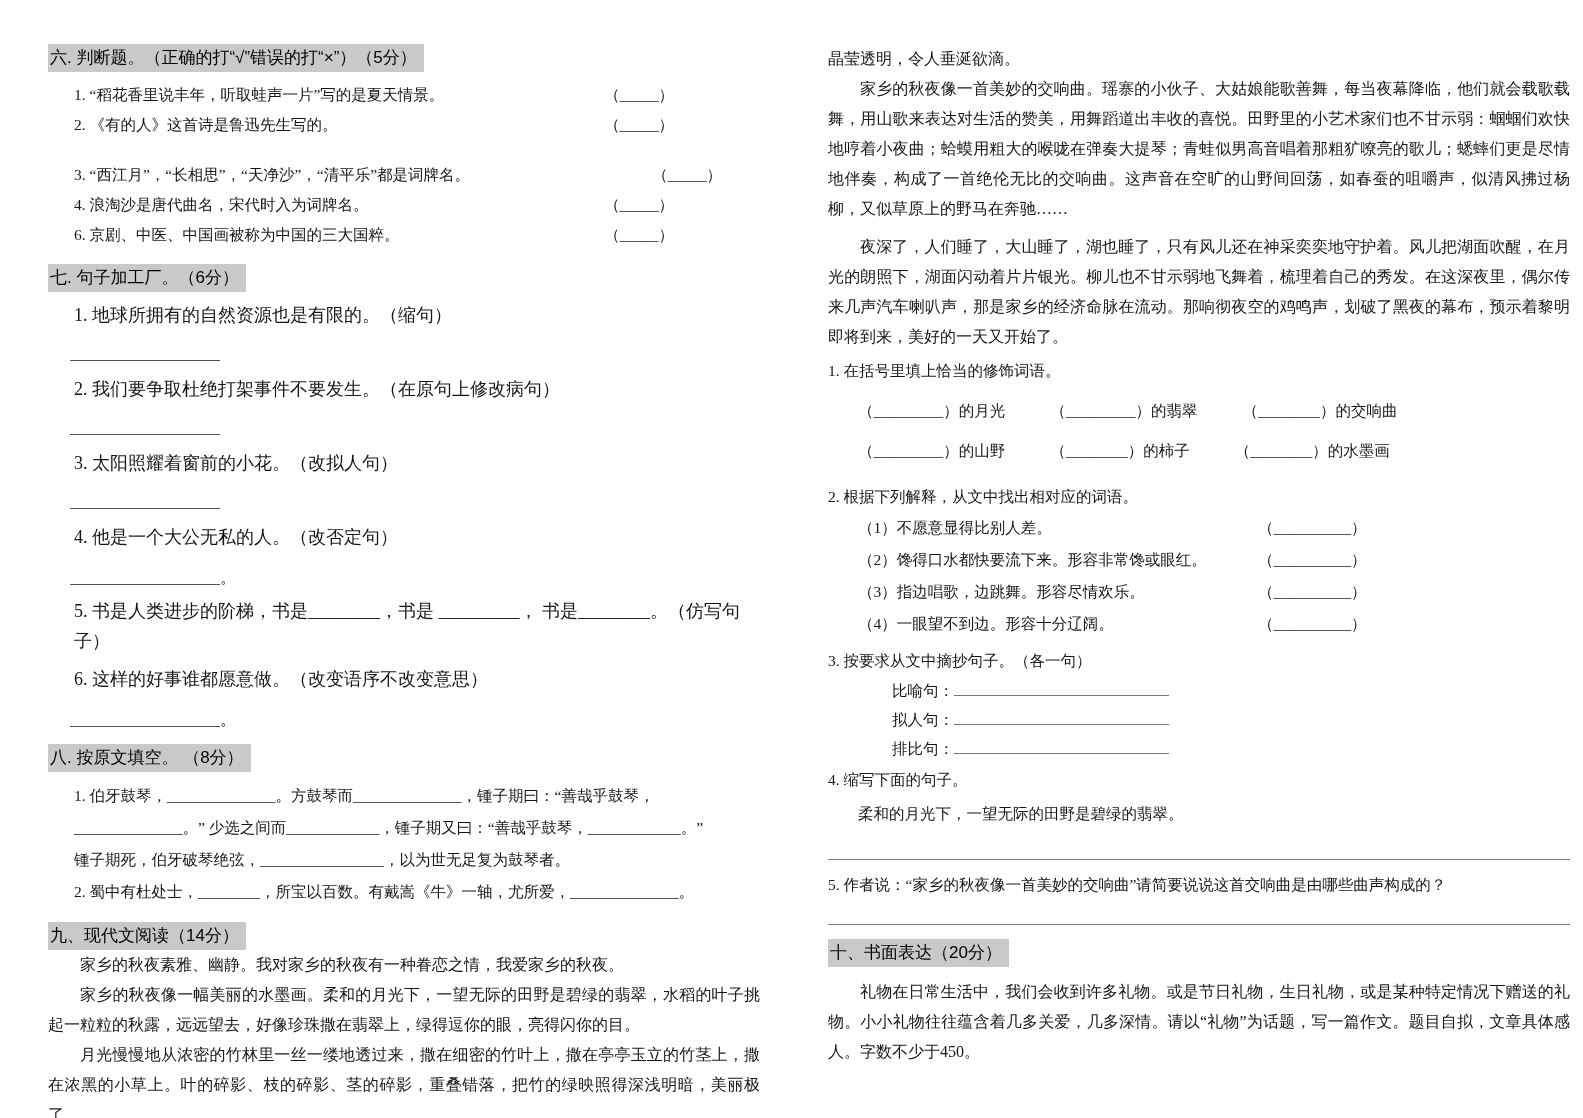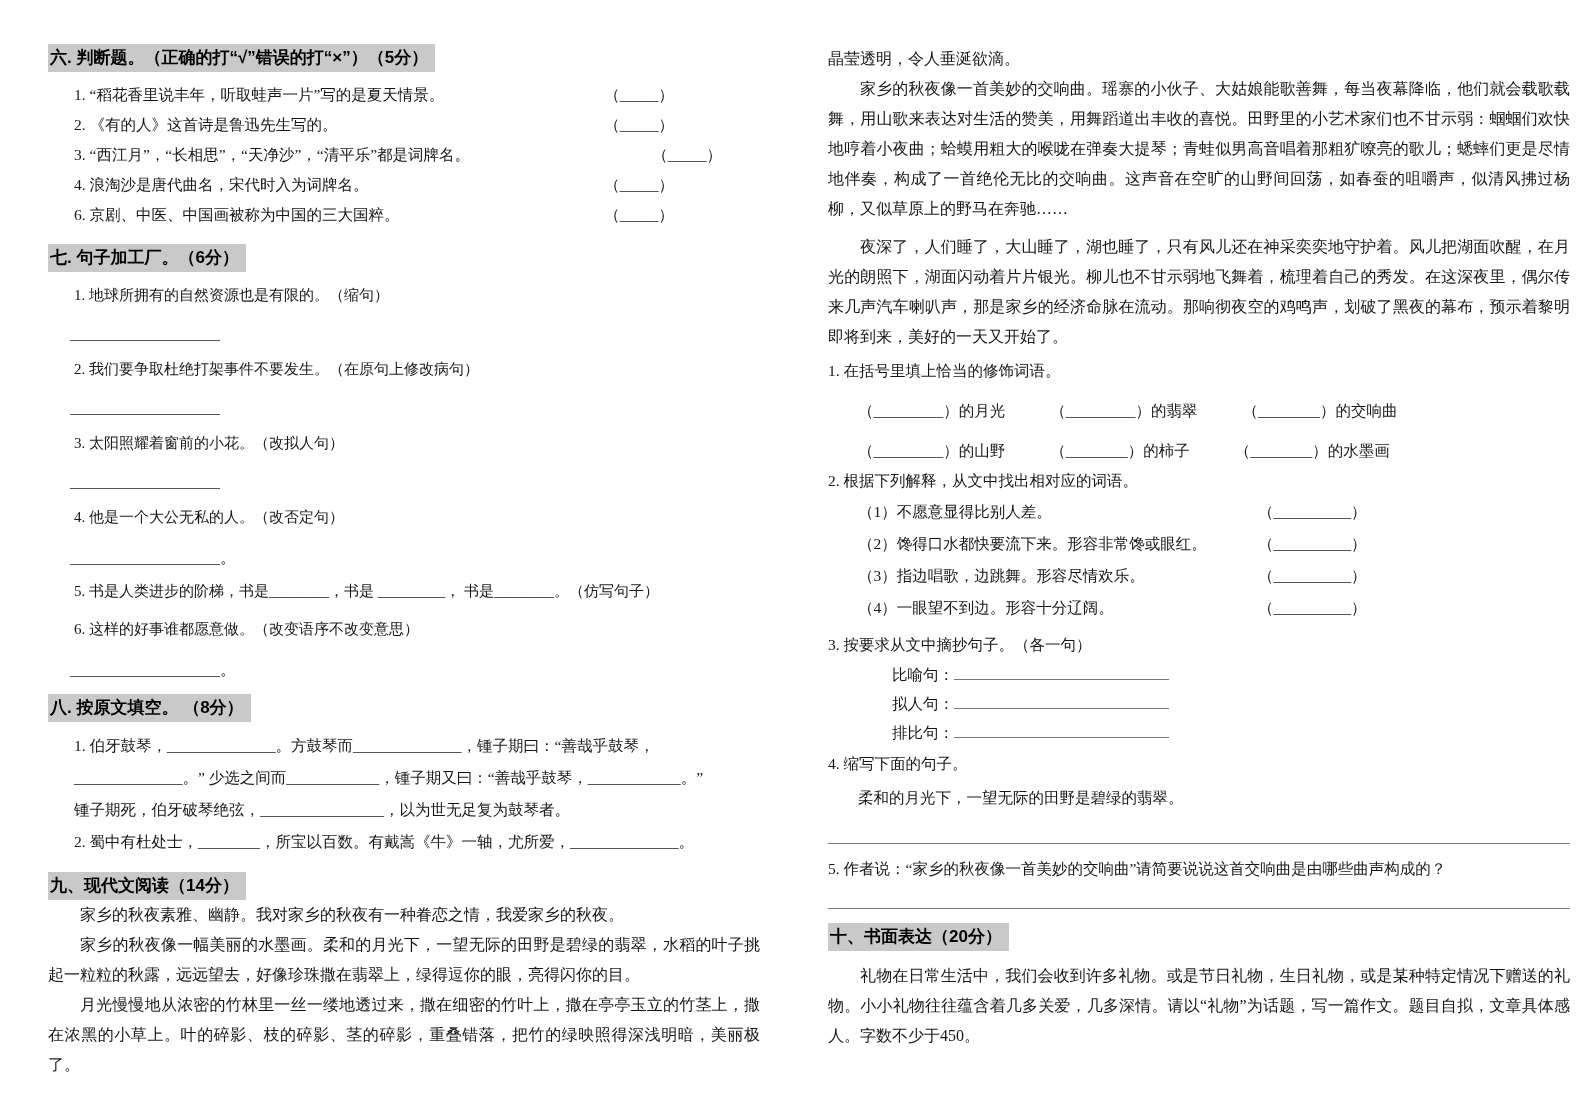--- a/index.html
+++ b/index.html
@@ -12,40 +12,40 @@
     overflow:hidden;
   }
   .col{position:absolute;top:0;}
   .col-left{left:48px;top:44px;width:712px;}
   .col-right{left:828px;top:44px;width:742px;}
 
   .sec-header{
     display:inline-block;
     background:#c9c9c9;
     font-family:"Liberation Sans","DejaVu Sans",sans-serif;
-    font-weight:bold;
+    font-weight:normal;
     font-size:17px;
     line-height:22px;
     padding:3px 7px 3px 2px;
     color:#000;
   }
   .h-gap{margin-top:14px;}
 
   
   .tf-item{
     display:flex;justify-content:space-between;
     width:600px;
     padding-left:26px;
     line-height:30px;font-size:15.5px;gap:34px;
   }
-  .tf-item.wide{width:648px;}
+  .tf-item.wide{width:648px;margin-top:20px;}
   .tf-list{margin-top:8px;}
 
   
-  .s7-item{padding-left:26px;line-height:30px;font-size:15px;margin-top:8px;}
+  .s7-item{padding-left:26px;line-height:30px;font-size:18px;margin-top:8px;}
   .ans-row{padding-left:22px;margin-top:16px;height:20px;font-size:15.5px;}
   .ans-line{display:inline-block;width:150px;height:14px;border-bottom:1px solid #555;}
   .ans-suffix{display:inline-block;vertical-align:bottom;}
 
   
   .s8-line{padding-left:26px;line-height:32px;font-size:15.5px;}
   .s8-first{margin-top:8px;}
 
   
   .passage-title{
@@ -150,21 +150,21 @@
       <span class="blank">（_________）的月光</span>
       <span class="blank">（_________）的翡翠</span>
       <span class="blank">（________）的交响曲</span>
     </div>
     <div class="q1-row">
       <span class="blank">（_________）的山野</span>
       <span class="blank">（________）的柿子</span>
       <span class="blank">（________）的水墨画</span>
     </div>
 
-    <div class="q-label" style="margin-top:0;font-family:Liberation Serif, serif;">2. 根据下列解释，从文中找出相对应的词语。</div>
+    <div class="q-label" style="margin-top:16px;font-family:Liberation Serif, serif;">2. 根据下列解释，从文中找出相对应的词语。</div>
     <div class="q2-row">
       <span class="q2-text">（1）不愿意显得比别人差。</span>
       <span class="blank">（__________）</span>
     </div>
     <div class="q2-row">
       <span class="q2-text">（2）馋得口水都快要流下来。形容非常馋或眼红。</span>
       <span class="blank">（__________）</span>
     </div>
     <div class="q2-row">
       <span class="q2-text">（3）指边唱歌，边跳舞。形容尽情欢乐。</span>

